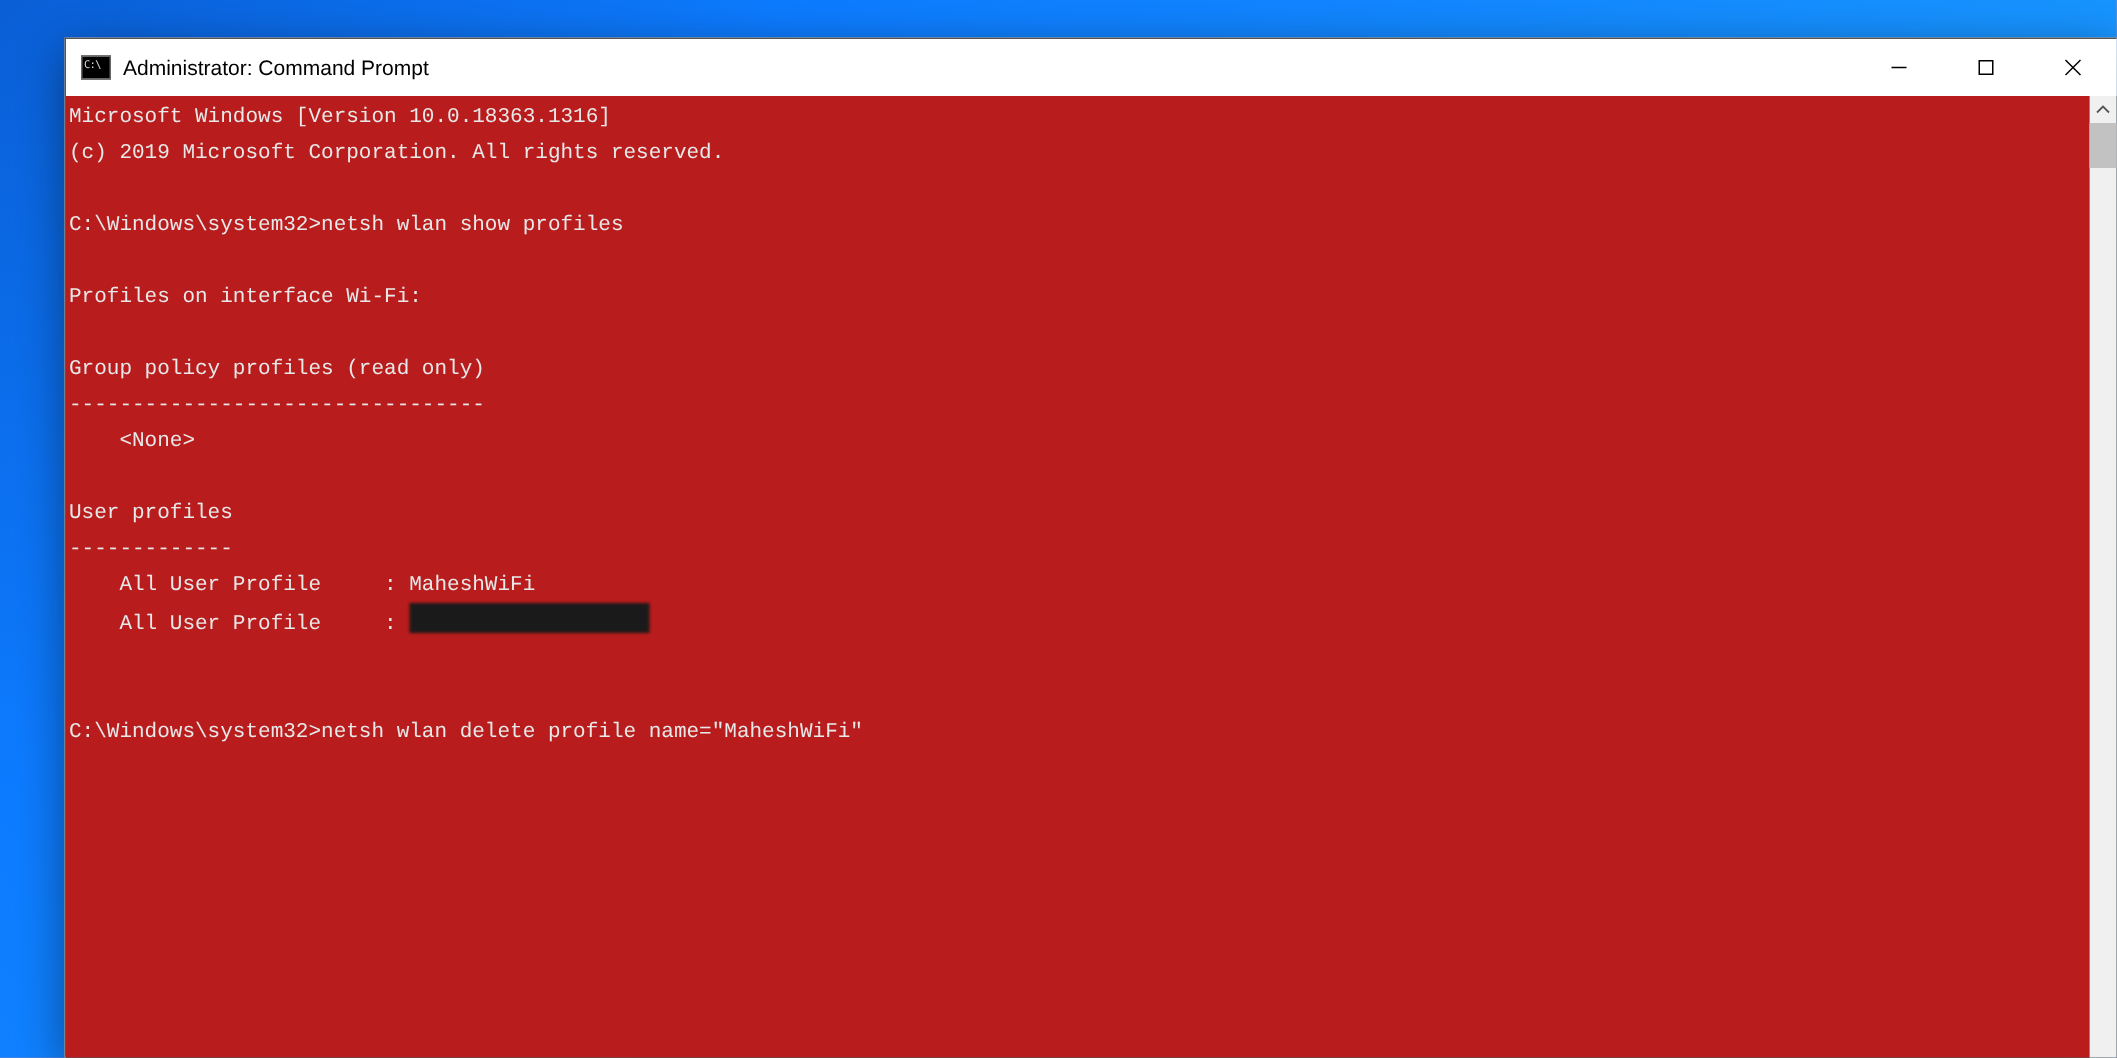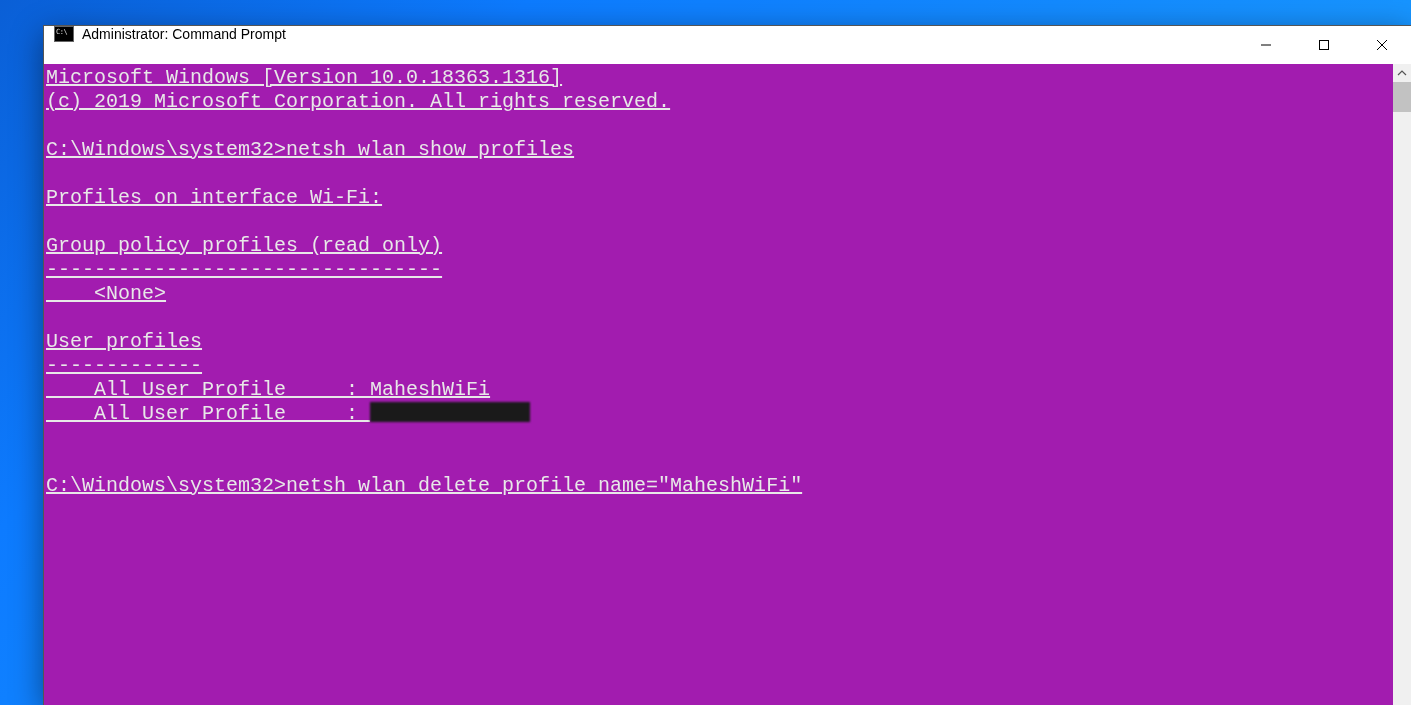--- a/index.html
+++ b/index.html
@@ -20,21 +20,21 @@
     box-shadow: 0 8px 30px rgba(0,0,0,0.45);
     display: flex;
     flex-direction: column;
     border: 1px solid #555;
     border-right: none;
     border-bottom: none;
   }
   .titlebar {
     height: 38px;
     display: flex;
-    align-items: flex-start;
+    align-items: center;
     background: #ffffff;
     user-select: none;
   }
   .title-icon {
     width: 20px; height: 16px;
     margin-left: 10px;
     margin-right: 8px;
     background: #000;
     position: relative;
     border: 1px solid #666;
@@ -62,29 +62,28 @@
   .win-btn svg { width: 12px; height: 12px; stroke: #000; stroke-width: 1; fill: none; }
 
   .client {
     flex: 1;
     display: flex;
     background: #000;
     min-height: 0;
   }
   .console {
     flex: 1;
-    background: #a21caf;
+    background: #b91c1c;
     color: #e8e8e8;
     font-family: Consolas, "Courier New", monospace;
-    font-size: 20px;
+    font-size: 14px;
     line-height: 24px;
     white-space: pre;
     padding: 2px 0 0 2px;
     overflow: hidden;
-    text-decoration: underline;
   }
   .scrollbar {
     width: 18px;
     background: #f0f0f0;
     position: relative;
   }
   .scroll-arrow {
     width: 18px; height: 18px;
     display: flex; align-items: center; justify-content: center;
     color: #555;

